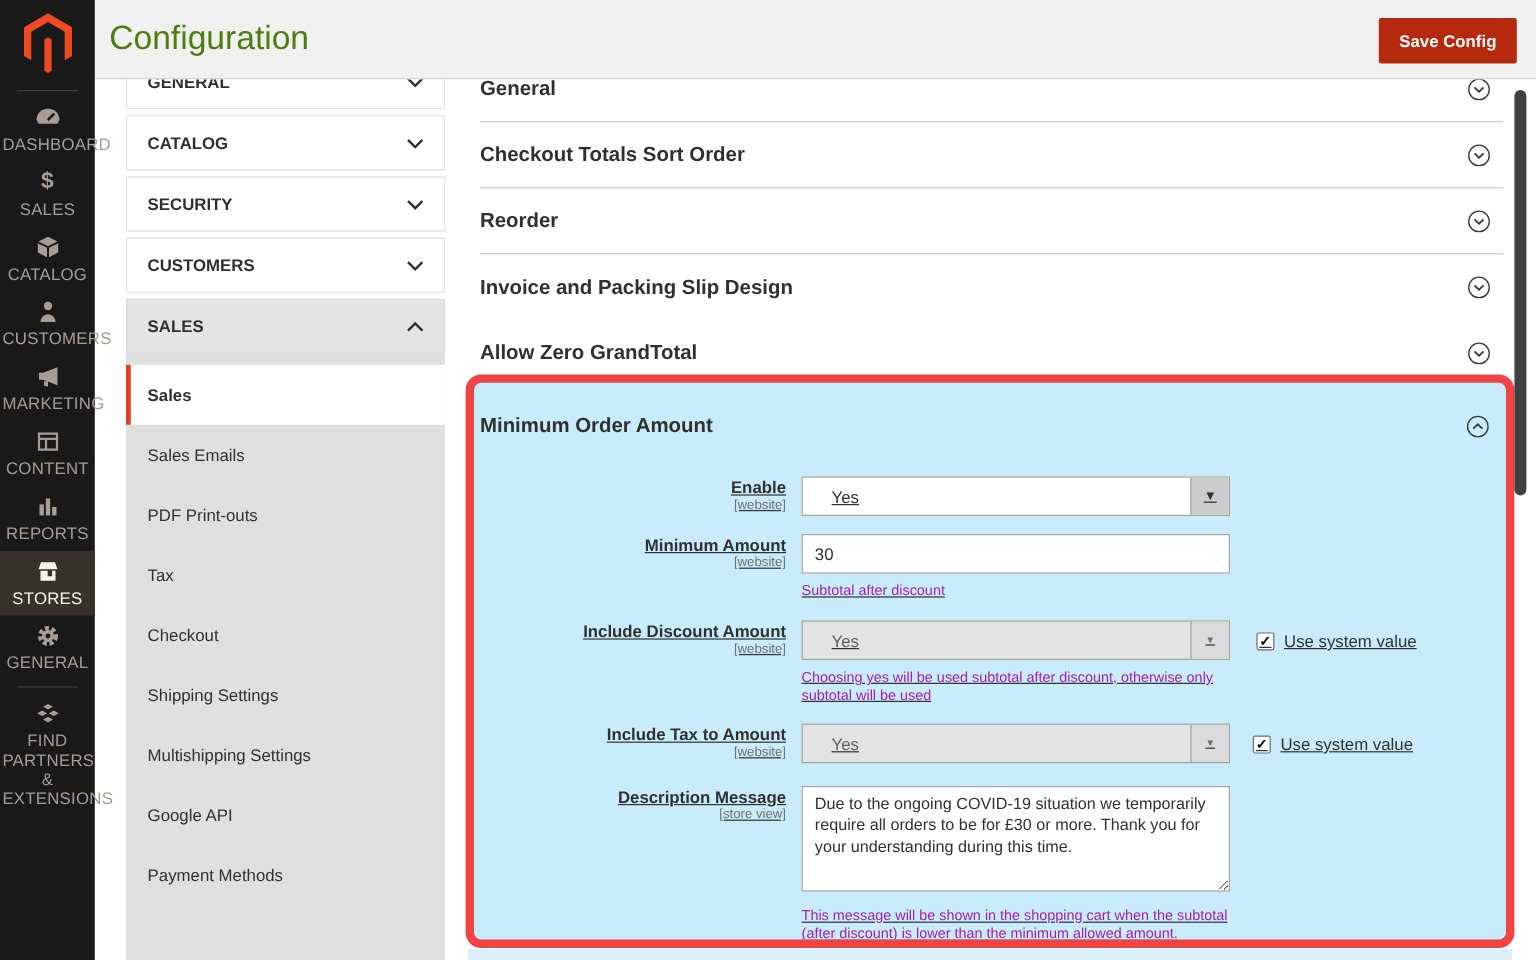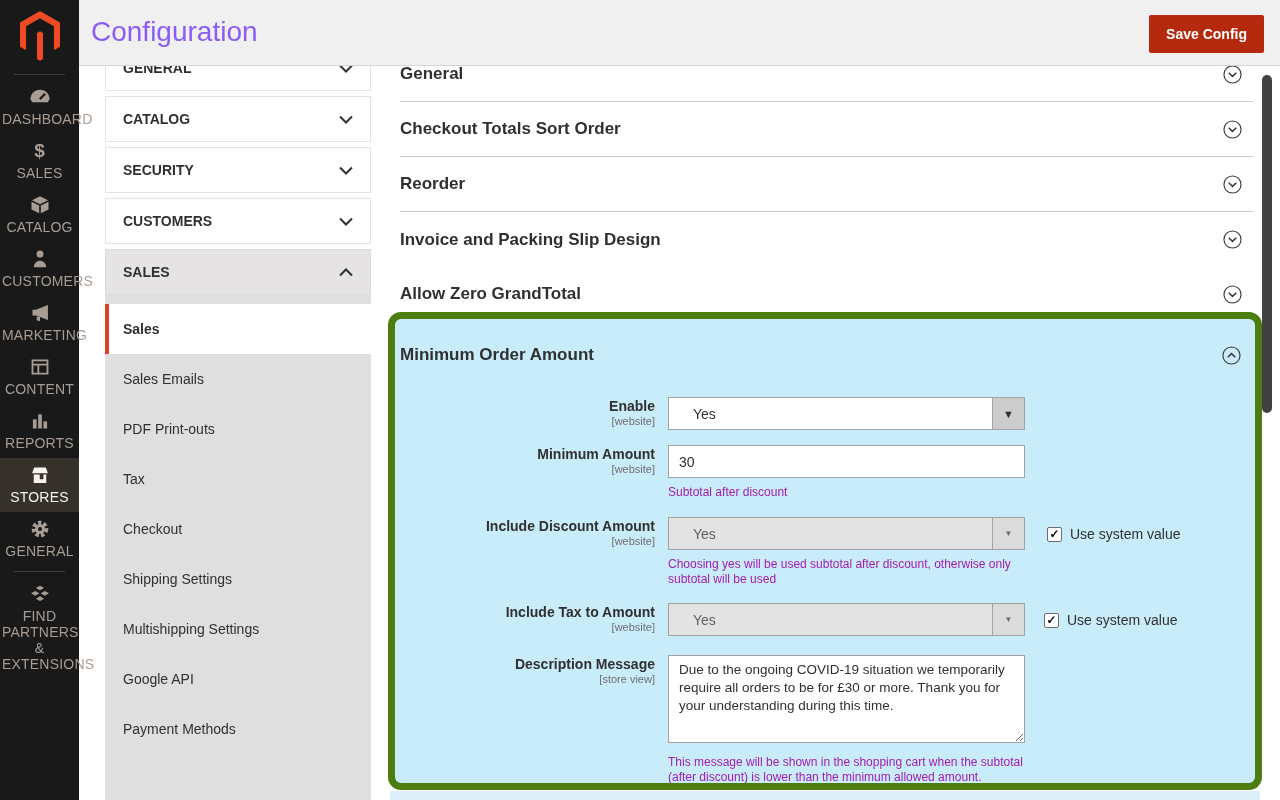--- a/index.html
+++ b/index.html
@@ -14,21 +14,21 @@
   .mnav-item { height:54px; padding-top:7px; text-align:center; color:#a79d94; cursor:pointer; }
   .mnav-item .micon { display:block; height:22px; }
   .mnav-item .micon svg { height:20px; width:22px; fill:currentColor; }
   .mnav-item .mlabel { display:block; font-size:14px; line-height:1.15; letter-spacing:.2px; margin-top:2px; padding:0 2px; }
   .mnav-item.active { background:#36312b; color:#f7f3eb; }
   .mnav-divider { height:1px; background:#3d3d3d; margin:5px 14px; }
   .dollar { font-size:19px; font-weight:700; line-height:20px; display:inline-block; }
 
   
   .page-header { position:absolute; left:79px; top:0; right:0; height:66px; background:#f0f0f0; border-bottom:1px solid #d5d5d5; z-index:20; }
-  .page-title { position:absolute; left:12px; top:16px; font-size:28px; font-weight:400; color:#8b5cf6; }
+  .page-title { position:absolute; left:12px; top:16px; font-size:28px; font-weight:400; color:#4d7c0f; }
   .save-btn { position:absolute; right:16px; top:15px; background:#b52a0e; color:#fff; border:none; border-radius:2px; font-family:inherit; font-size:14px; font-weight:700; padding:11px 17px; cursor:pointer; }
 
   
   .config-nav { position:absolute; left:105px; top:66px; width:266px; height:734px; overflow:hidden; z-index:5; }
   .acc-row { height:46px; background:#fff; border:1px solid #e3e3e3; margin-bottom:5px; display:flex; align-items:center; justify-content:space-between; padding:0 17px; font-size:14px; font-weight:700; color:#303030; cursor:pointer; }
   .acc-row.first { margin-top:-21px; }
   .acc-row.open { background:#e5e3e3; border-color:#dcdada; margin-bottom:0; }
   .chev svg { width:14px; height:9px; stroke:#303030; stroke-width:2; fill:none; display:block; }
   .sub-panel { background:#e0dfdf; padding-top:9px; height:540px; }
   .sub-item { height:50px; display:flex; align-items:center; padding-left:18px; font-size:14px; color:#303030; cursor:pointer; }
@@ -36,24 +36,24 @@
 
   
   .content { position:absolute; left:400px; top:66px; width:853px; overflow:hidden; z-index:1; }
   .section-row { height:55px; display:flex; align-items:center; justify-content:space-between; border-bottom:1px solid #cbcbcb; padding-right:11px; cursor:pointer; }
   .section-row.first { margin-top:-19px; }
   .section-row.last { border-bottom:none; }
   .section-title { font-size:17px; font-weight:700; color:#303030; }
   .circ-chev svg { width:19px; height:19px; display:block; }
 
   
-  .highlight-box { position:absolute; left:388px; top:312px; width:874px; height:478px; border:7px solid #4d7c0f; border-radius:13px; background:#c9ecfb; padding:0 14px 0 5px; overflow:hidden; z-index:10; }
+  .highlight-box { position:absolute; left:388px; top:312px; width:874px; height:478px; border:7px solid #ef4444; border-radius:13px; background:#c9ecfb; padding:0 14px 0 5px; overflow:hidden; z-index:10; }
   .hl-header { display:flex; align-items:center; justify-content:space-between; margin-top:26px; }
   .hl-title { font-size:17px; font-weight:700; color:#303030; }
-  .frow { display:flex; align-items:flex-start; }
+  .frow { display:flex; align-items:flex-start;text-decoration:underline; }
   .lcol { width:268px; padding-right:13px; text-align:right; padding-top:2px; flex:none; }
   .flabel { font-size:14px; font-weight:700; color:#303030; line-height:15px; display:block; }
   .fscope { font-size:11px; color:#6e6e6e; line-height:13px; display:block; margin-top:1px; }
   .fcol { flex:none; }
   .fselect { width:357px; height:33px; border:1px solid #a2a2a2; background:#fff; display:flex; align-items:stretch; cursor:pointer; }
   .fvalue { flex:1; font-size:14px; color:#303030; display:flex; align-items:center; padding-left:24px; }
   .farrow { width:32px; background:#ccc; border-left:1px solid #a2a2a2; display:flex; align-items:center; justify-content:center; font-size:11px; color:#303030; }
   .fselect.disabled { background:#e3e3e3; }
   .fselect.disabled .fvalue { color:#5f5f5f; }
   .fselect.disabled .farrow { background:#dbdbdb; color:#6d6d6d; font-size:8px; }

